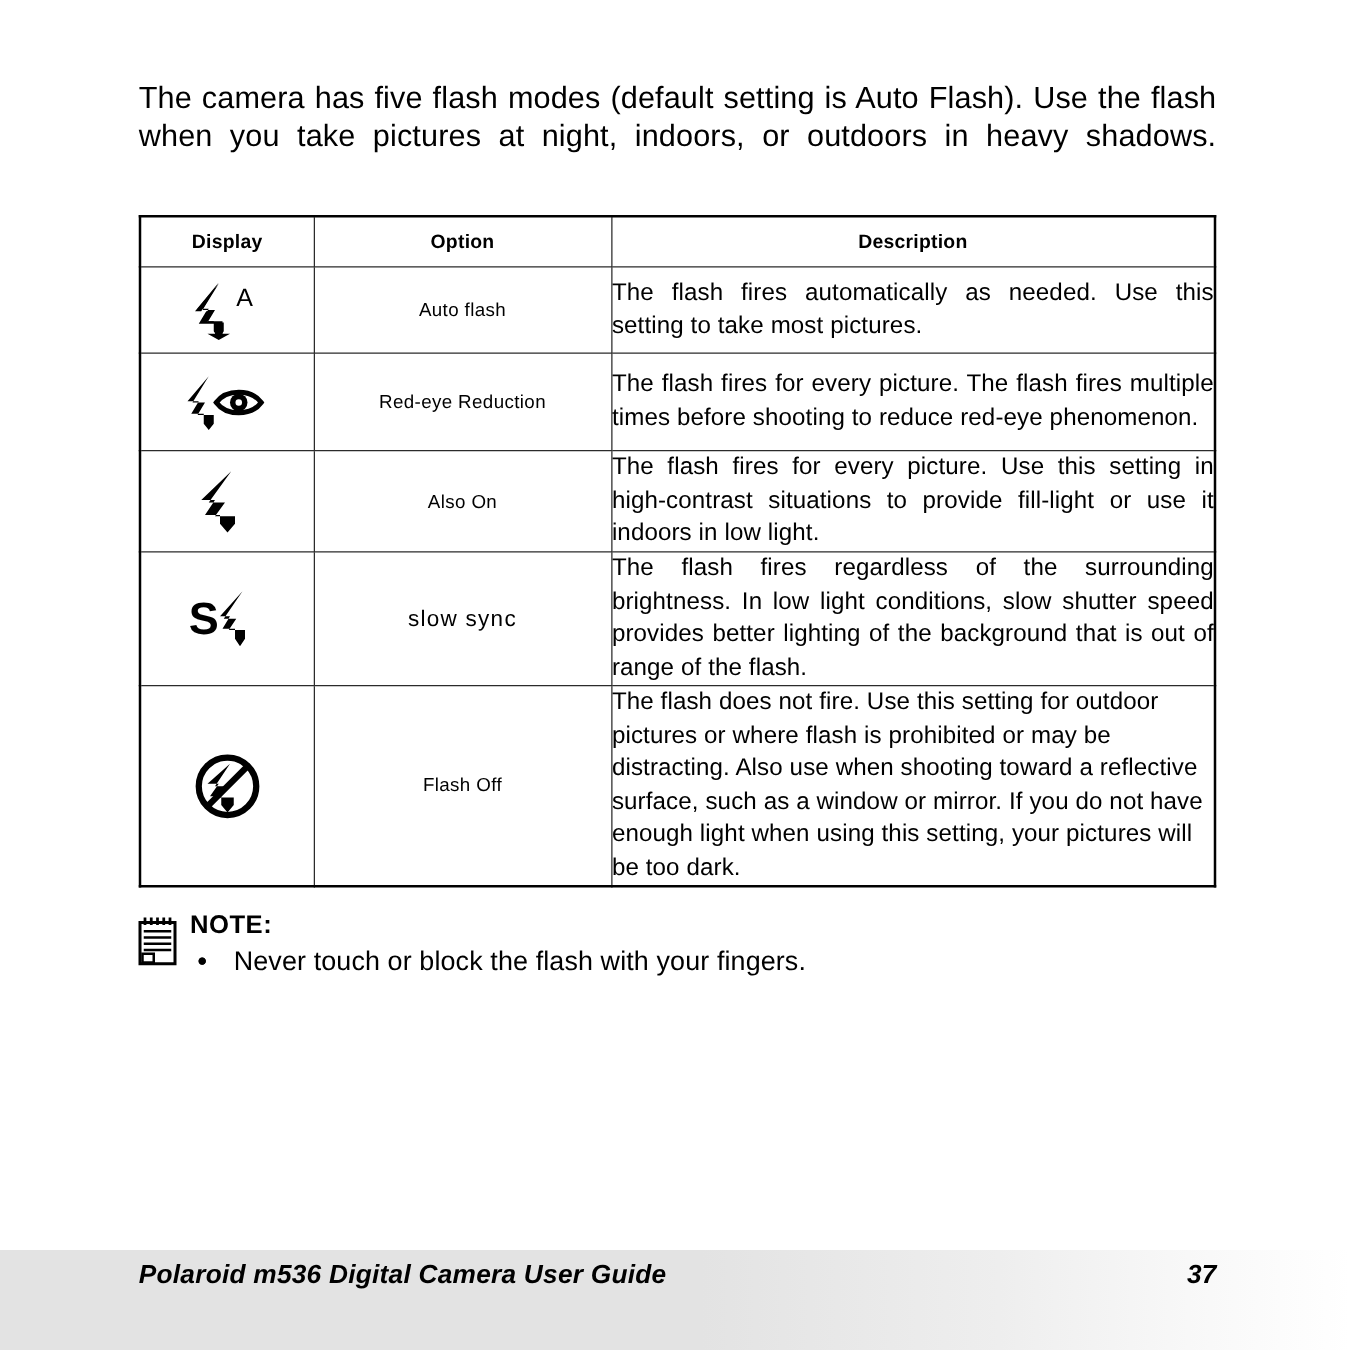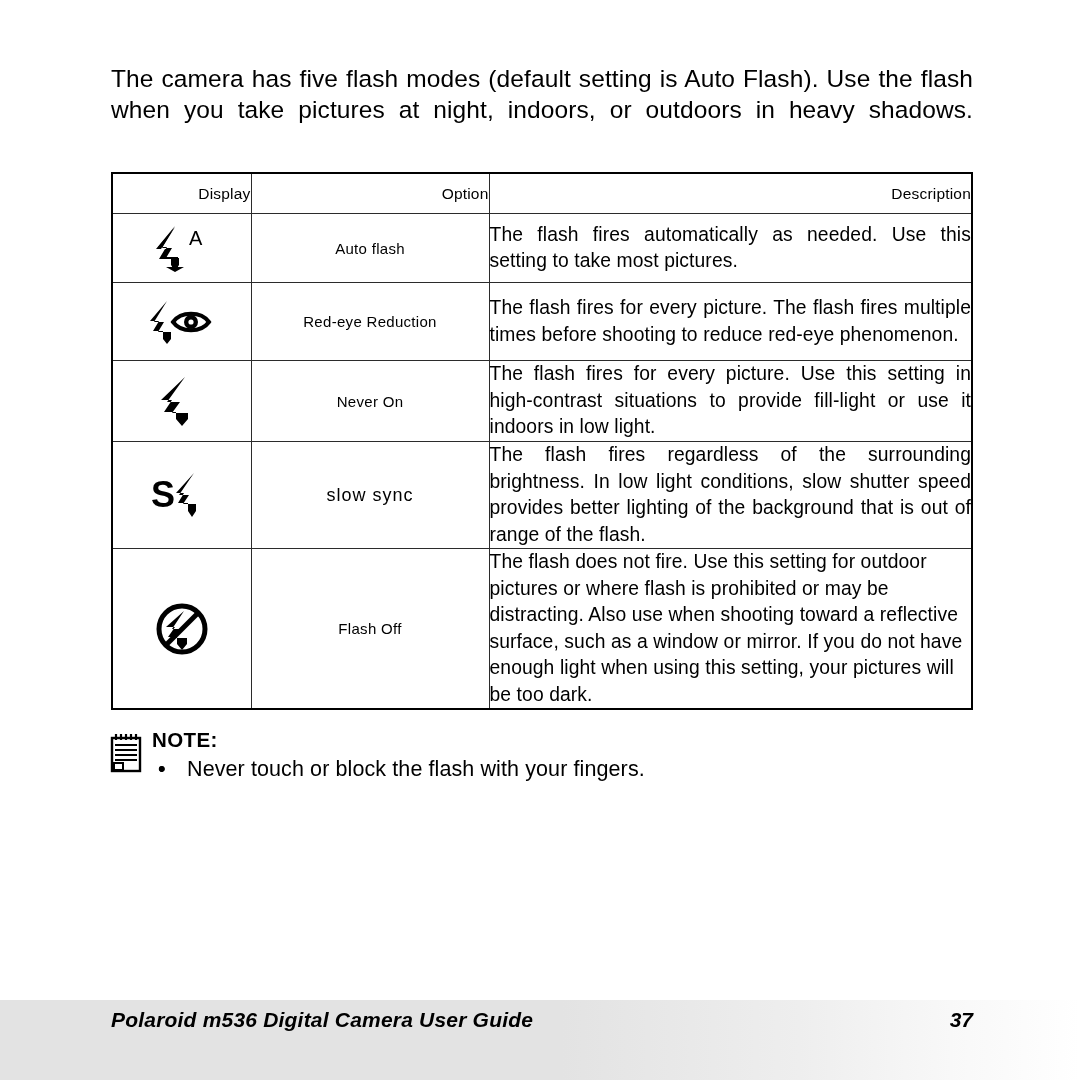--- a/index.html
+++ b/index.html
@@ -48,22 +48,22 @@
     padding: 0;
     vertical-align: middle;
   }
   .col-display { width: 139px; }
   .col-option  { width: 238px; }
   .col-desc    { width: 483px; }
 
   .flash-table thead th {
     height: 39px;
     font-size: 15.5px;
-    font-weight: normal;
-    text-align: right;
+    font-weight: bold;
+    text-align: center;
     letter-spacing: 0.2px;
   }
 
   .cell-display {
     text-align: center;
     padding: 4px 0;
   }
   .cell-option {
     text-align: center;
     font-size: 15px;
@@ -230,21 +230,21 @@
     </tr>
 
     <tr class="row-on">
       <td class="cell-display">
         <span>
           <svg class="icon-svg" width="46" height="52" viewBox="0 0 46 52" aria-hidden="true">
             <path d="M26 2 L8 27 L21 27 L13 38 L29 38 L29 44 L23 51 L17 44 L17 37 L5 37 L13 25 L2 25 Z" fill="#000"></path>
           </svg>
         </span>
       </td>
-      <td class="cell-option">Never On</td>
+      <td class="cell-option">Also On</td>
       <td class="cell-desc">The flash fires for every picture. Use this setting in high-contrast situations to provide fill-light or use it indoors in low light.</td>
     </tr>
 
     <tr class="row-slow">
       <td class="cell-display">
         <span>
           <svg class="icon-svg" width="62" height="48" viewBox="0 0 62 48" aria-hidden="true">
             <text x="0" y="36" font-family="Liberation Sans, sans-serif" font-weight="bold" font-size="36" fill="#000">S</text>
             <path d="M43 2 L28 24 L38 24 L32 33 L45 33 L45 40 L41 46 L37 40 L37 32 L27 32 L33 22 L25 22 Z" fill="#000"></path>
           </svg>

